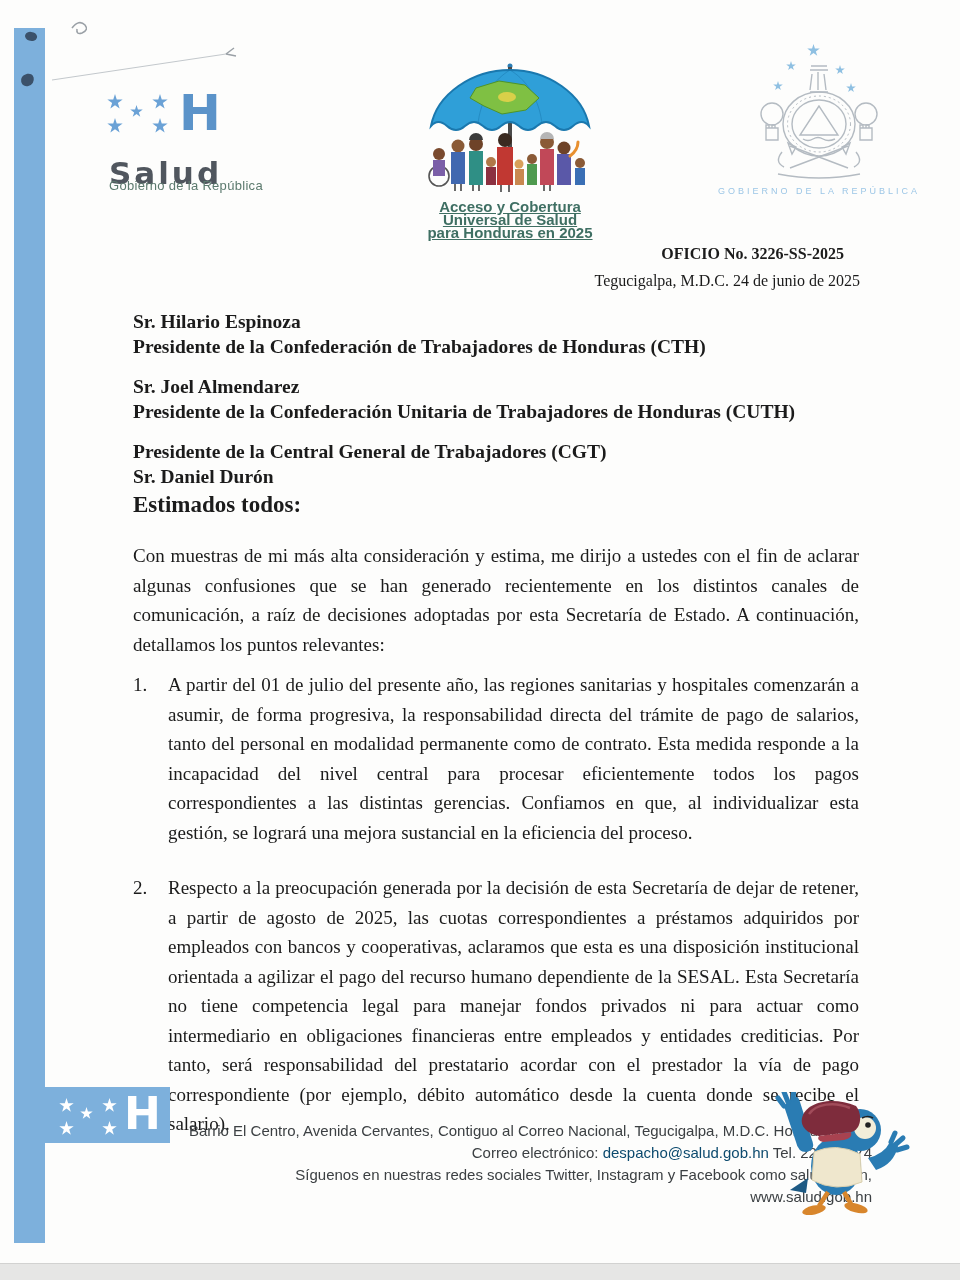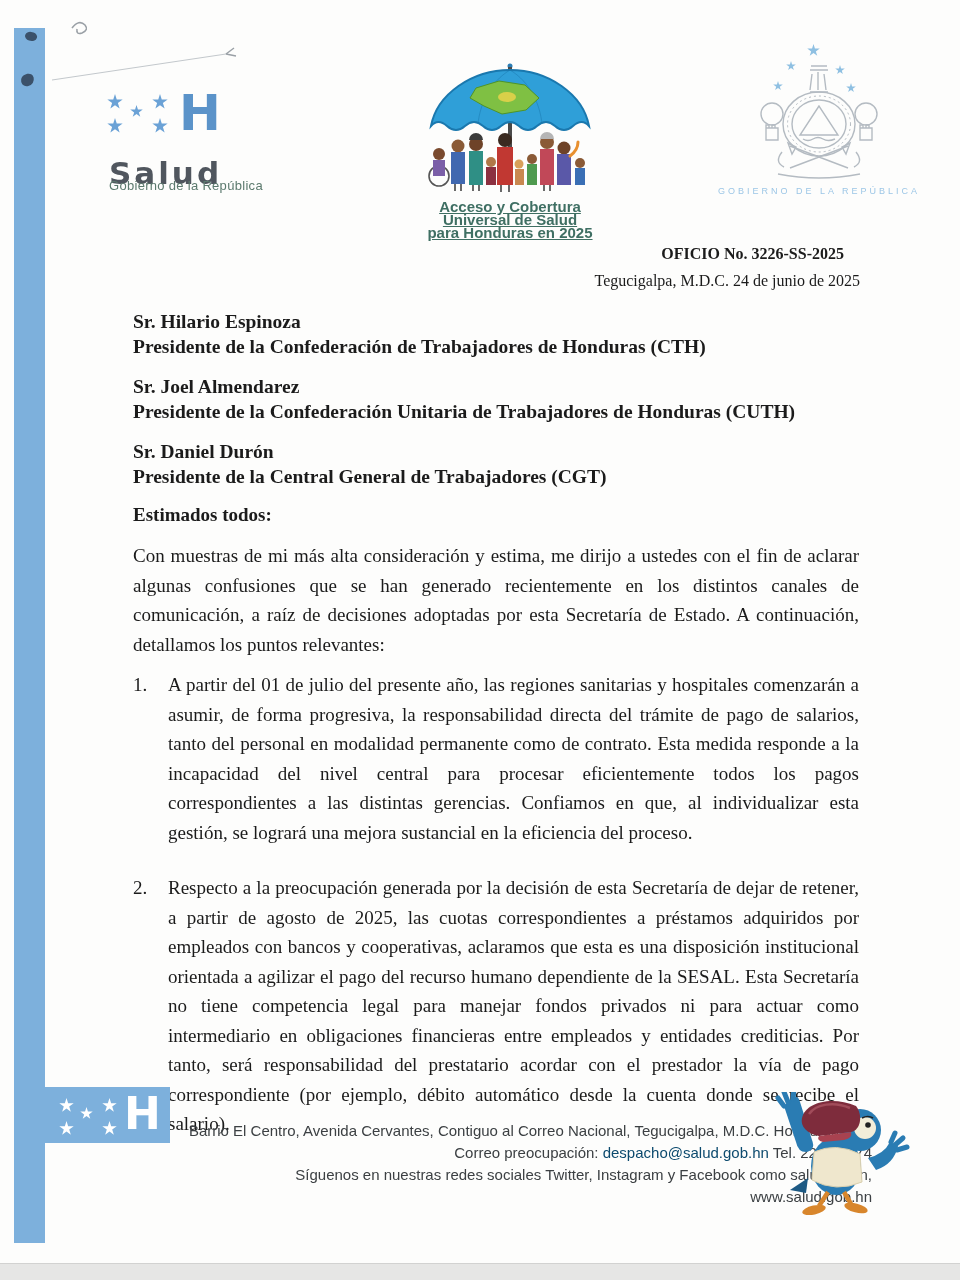--- a/index.html
+++ b/index.html
@@ -34,21 +34,21 @@
                   letter-spacing:2px;color:#8cc0e4;margin-top:2px;}
   .honduras-sub{font-family:"Liberation Sans",sans-serif;font-size:9px;letter-spacing:3px;
                 color:#9cc6e6;margin-top:4px;}
   
   .oficio-block{position:absolute;right:100px;top:240px;text-align:right;font-size:16px;line-height:27px;}
   .oficio-number{font-weight:700;padding-right:16px;}
   
   .recipients{position:absolute;left:133px;top:309px;width:732px;font-weight:700;font-size:19.5px;line-height:25px;}
   .recipient{margin-bottom:15px;}
   
-  .salutation{position:absolute;left:133px;top:504px;font-weight:700;font-size:19px;}
+  .salutation{position:absolute;left:133px;top:492px;font-weight:700;font-size:23px;}
   .intro{position:absolute;left:133px;top:541px;width:726px;font-size:19px;line-height:29.5px;text-align:justify;}
   .item-list{position:absolute;left:133px;top:670px;width:726px;font-size:19px;line-height:29.5px;}
   .item{display:flex;margin-bottom:26px;}
   .item-num{width:35px;flex:none;}
   .item-text{flex:1;text-align:justify;}
   
   .footer-flag-rect{position:absolute;left:45px;top:1087px;width:125px;height:56px;background:#7db0dc;}
   .flag-star{background:#ffffff;width:15px;height:15px;}
   .flag-h{position:absolute;left:79px;top:5px;font-family:"DejaVu Sans",sans-serif;font-weight:700;
           font-size:44px;line-height:44px;color:#ffffff;}
@@ -189,22 +189,22 @@
   <div class="recipients">
     <div class="recipient">
       <div>Sr. Hilario Espinoza</div>
       <div>Presidente de la Confederación de Trabajadores de Honduras (CTH)</div>
     </div>
     <div class="recipient">
       <div>Sr. Joel Almendarez</div>
       <div>Presidente de la Confederación Unitaria de Trabajadores de Honduras (CUTH)</div>
     </div>
     <div class="recipient">
+      <div>Presidente de la Central General de Trabajadores (CGT)</div>
       <div>Sr. Daniel Durón</div>
-      <div>Presidente de la Central General de Trabajadores (CGT)</div>
     </div>
   </div>
 
   <div class="salutation">Estimados todos:</div>
 
   <div class="intro">Con muestras de mi más alta consideración y estima, me dirijo a ustedes con el fin de aclarar algunas confusiones que se han generado recientemente en los distintos canales de comunicación, a raíz de decisiones adoptadas por esta Secretaría de Estado. A continuación, detallamos los puntos relevantes:</div>
 
   <div class="item-list">
     <div class="item">
       <div class="item-num">1.</div>
@@ -221,21 +221,21 @@
     <div class="star flag-star" style="left:57px;top:11px;"></div>
     <div class="star flag-star" style="left:35px;top:20px;width:13px;height:13px;"></div>
     <div class="star flag-star" style="left:14px;top:34px;"></div>
     <div class="star flag-star" style="left:57px;top:34px;"></div>
     <div class="flag-h">H</div>
   </div>
 
   <div class="footer-text">
     <div>Barrio El Centro, Avenida Cervantes, Contiguo al Correo Nacional, Tegucigalpa, M.D.C. Honduras C.A.</div>
     <div>
-      <span>Correo preocupación: </span><span class="email">despacho@salud.gob.hn</span><span>  Tel. 2238-5174</span>
+      <span>Correo electrónico: </span><span class="email">despacho@salud.gob.hn</span><span>  Tel. 2238-5174</span>
     </div>
     <div>Síguenos en nuestras redes sociales Twitter, Instagram y Facebook como saludgobhn,</div>
     <div>www.salud.gob.hn</div>
   </div>
 
   <svg class="mascot" width="140" height="128" viewBox="0 0 140 128">
 
     <polygon points="36,86 18,98 34,101" fill="#1d5a84"></polygon>
 
     <path d="M12,14 L20,6 Q26,2 28,10 L40,48 Q44,58 34,60 Q26,60 24,50 Z" fill="#2a7cb3"></path>

